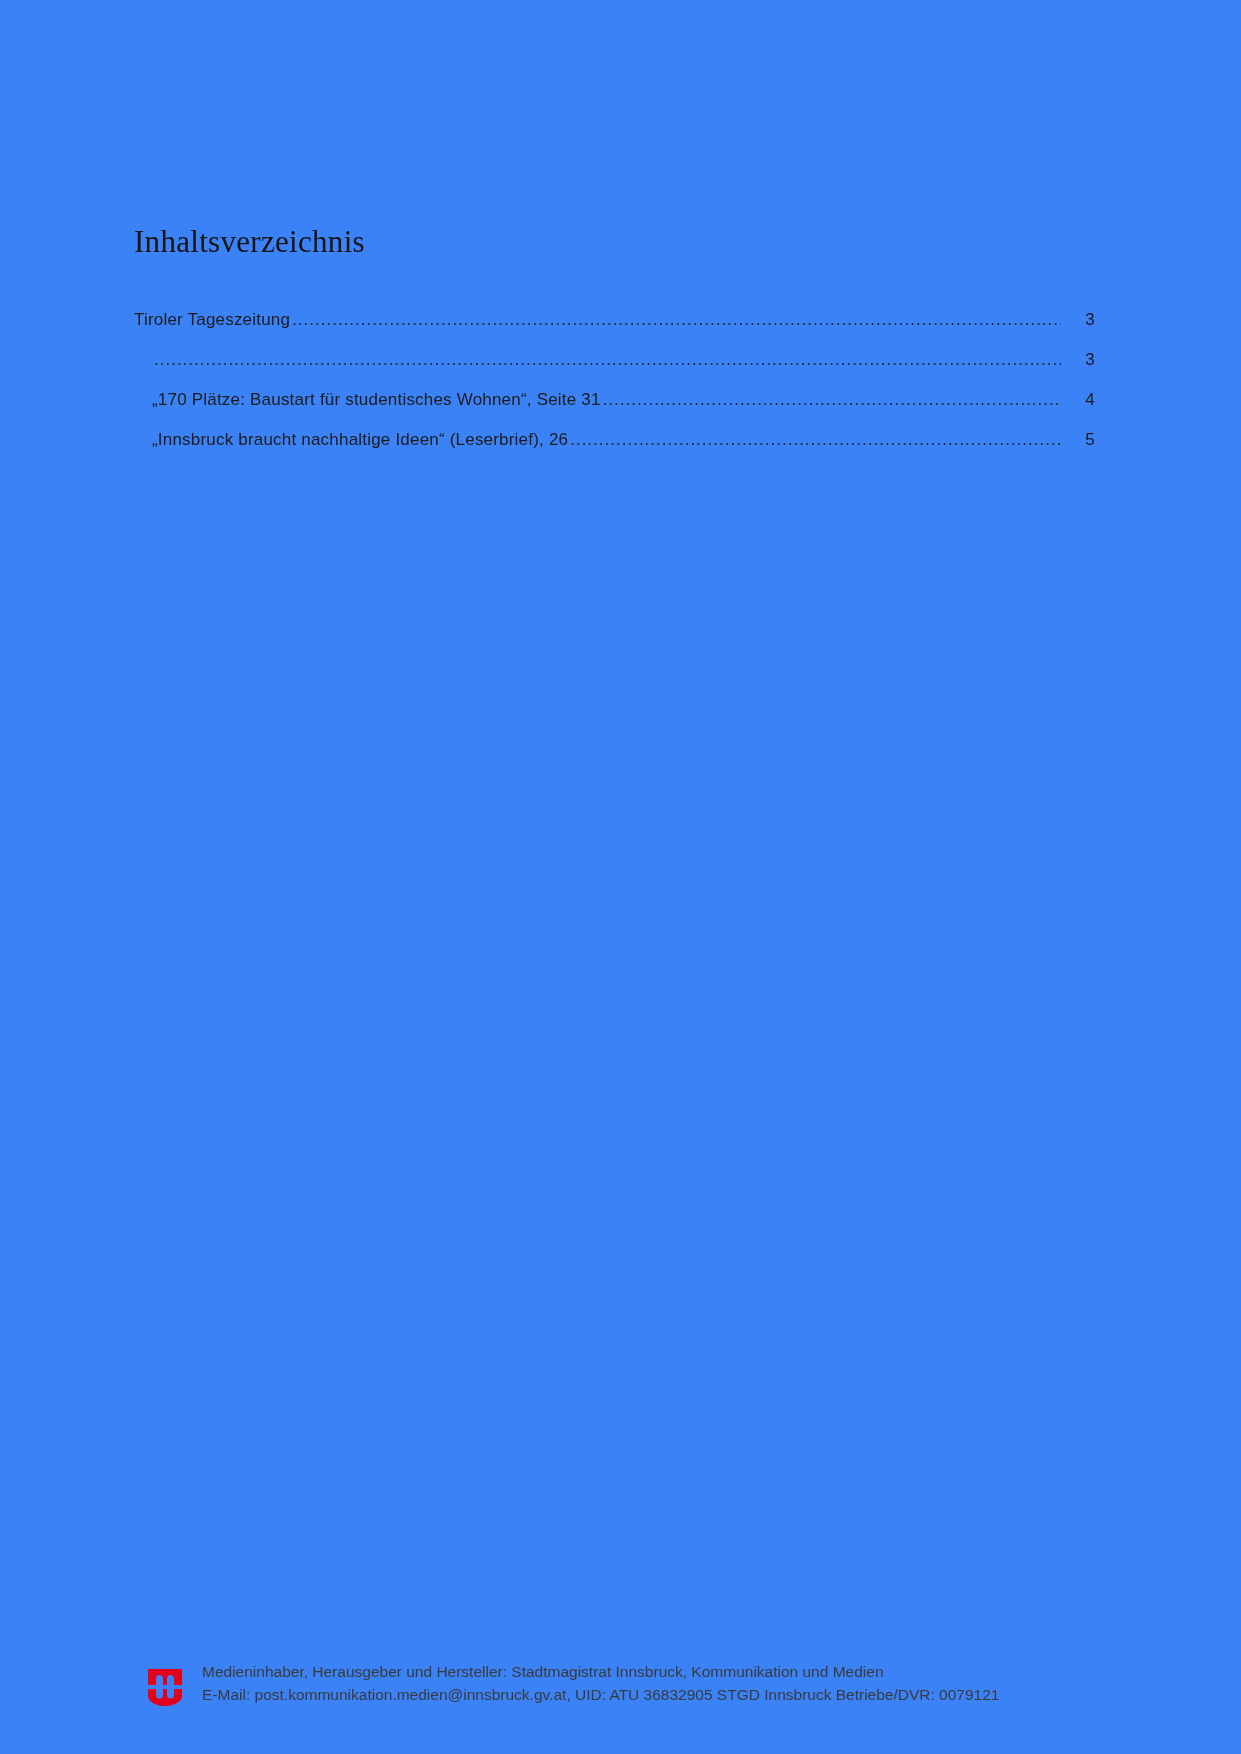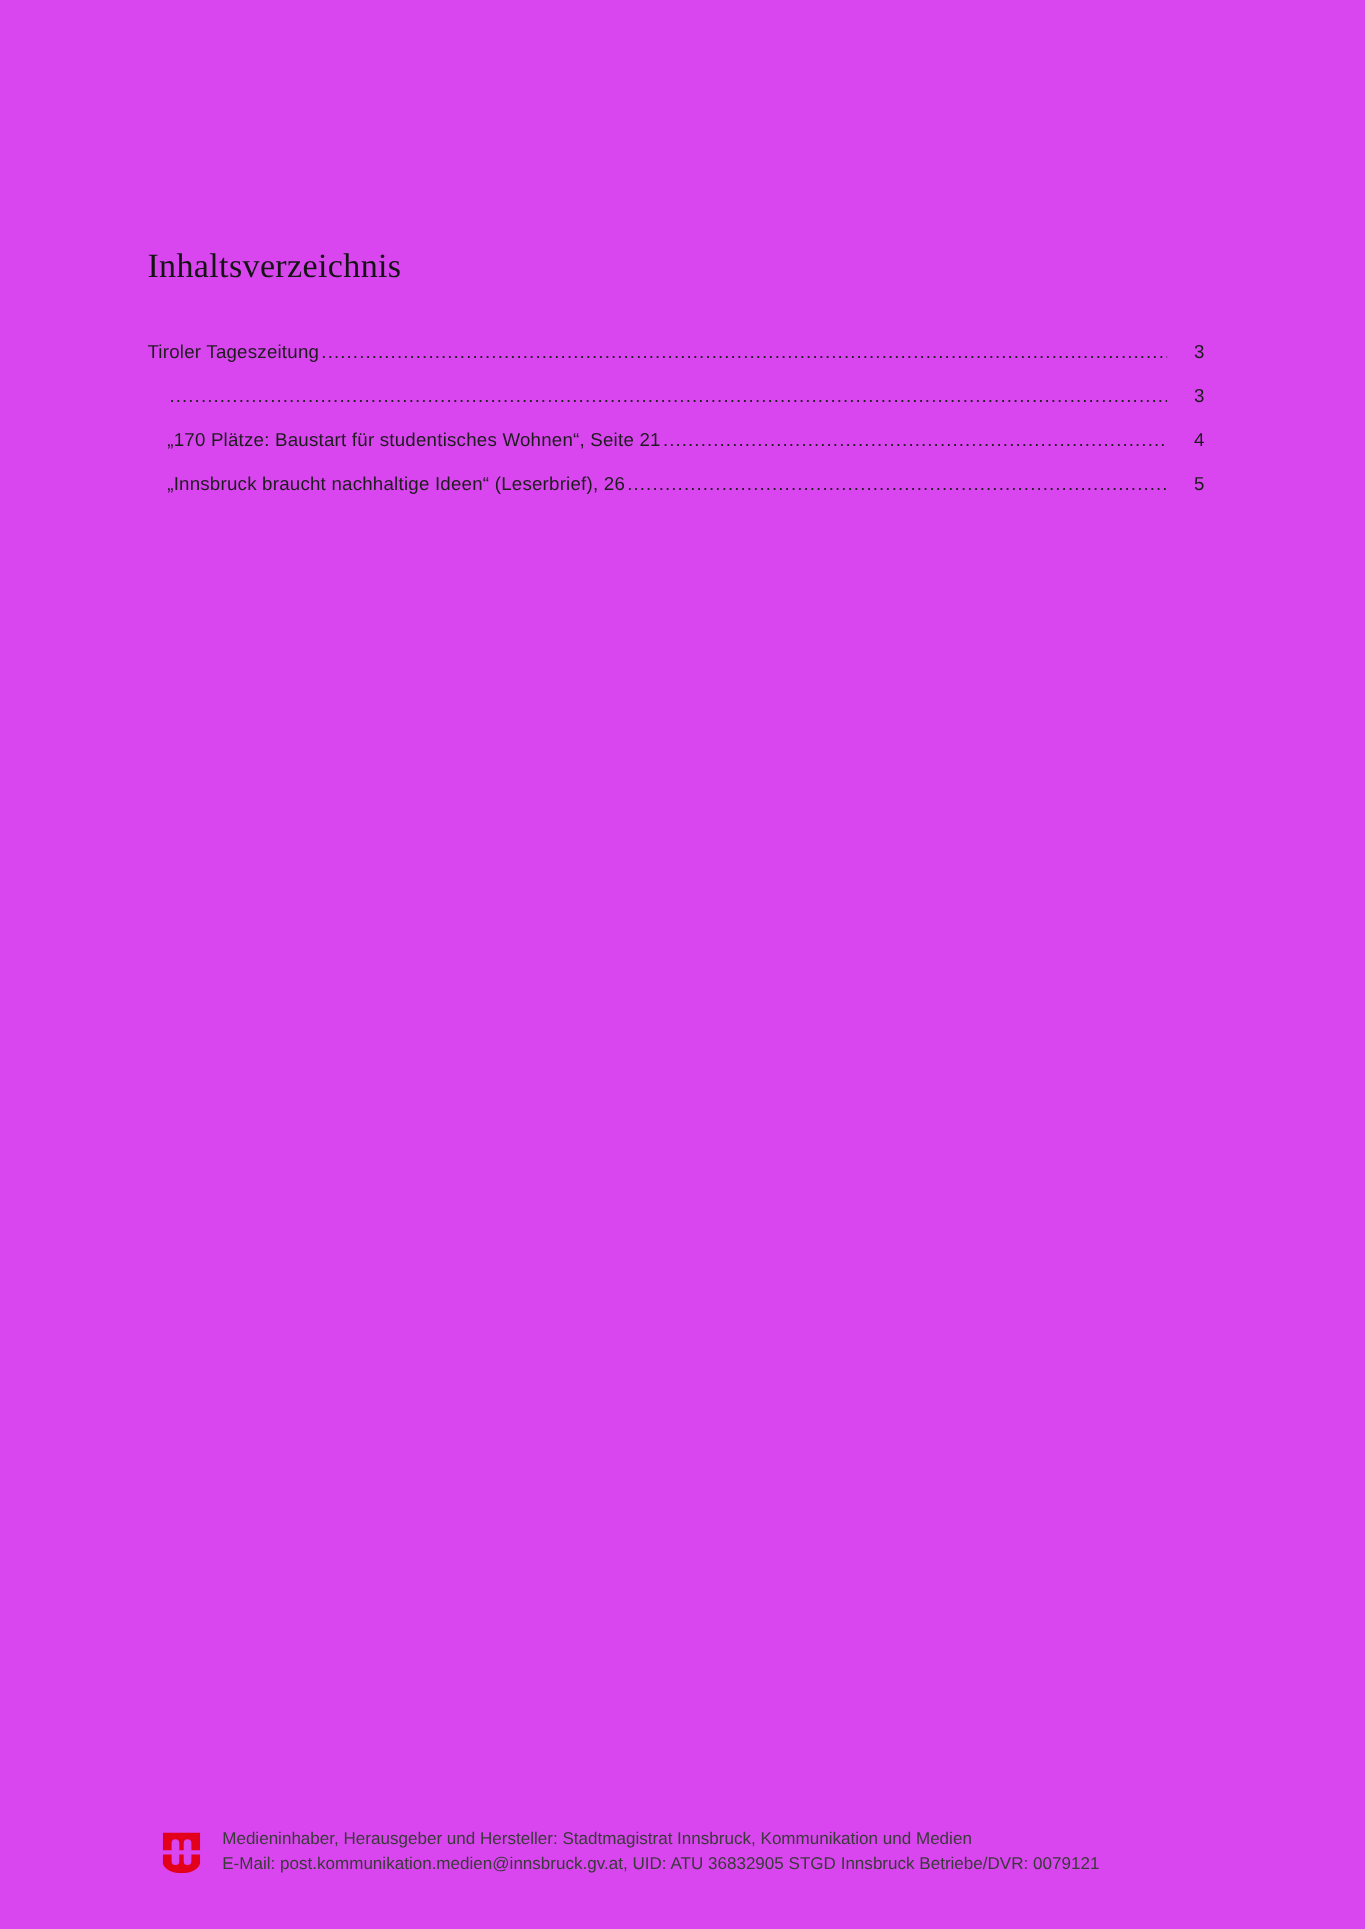--- a/index.html
+++ b/index.html
@@ -1,20 +1,20 @@
 <!DOCTYPE html>
 <html lang="de"><head>
 <meta charset="utf-8">
 <style>
   html, body { margin: 0; padding: 0; background: #ffffff; }
   .page {
     position: relative;
     width: 1241px;
     height: 1754px;
-    background: #d946ef;
+    background: #3b82f6;
     overflow: hidden;
     font-family: "Liberation Sans", sans-serif;
     color: #1c1c1c;
   }
 
   
   .doc-title {
     position: absolute;
     left: 134px;
     top: 222px;
@@ -60,21 +60,21 @@
     flex: 0 0 26px;
     text-align: right;
   }
 
   
   .footer {
     position: absolute;
     left: 148px;
     top: 1660px;
     display: flex;
-    align-items: center;
+    align-items: flex-end;
   }
   .footer-logo {
     flex: 0 0 auto;
     width: 34px;
     height: 37px;
     margin-top: 3px;
   }
   .footer-logo svg { display: block; width: 34px; height: 37px; }
   .footer-text {
     margin-left: 20px;
@@ -100,21 +100,21 @@
   <div class="toc-row level-1">
         <span class="toc-label">Tiroler Tageszeitung</span>
         <span class="toc-dots"></span>
         <span class="toc-page">3</span>
       </div>
       <div class="toc-row level-2">
         <span class="toc-dots"></span>
         <span class="toc-page">3</span>
       </div>
       <div class="toc-row level-2">
-        <span class="toc-label">„170 Plätze: Baustart für studentisches Wohnen“, Seite 21</span>
+        <span class="toc-label">„170 Plätze: Baustart für studentisches Wohnen“, Seite 31</span>
         <span class="toc-dots"></span>
         <span class="toc-page">4</span>
       </div>
       <div class="toc-row level-2">
         <span class="toc-label">„Innsbruck braucht nachhaltige Ideen“ (Leserbrief), 26</span>
         <span class="toc-dots"></span>
         <span class="toc-page">5</span>
       </div>
     </nav>
 

